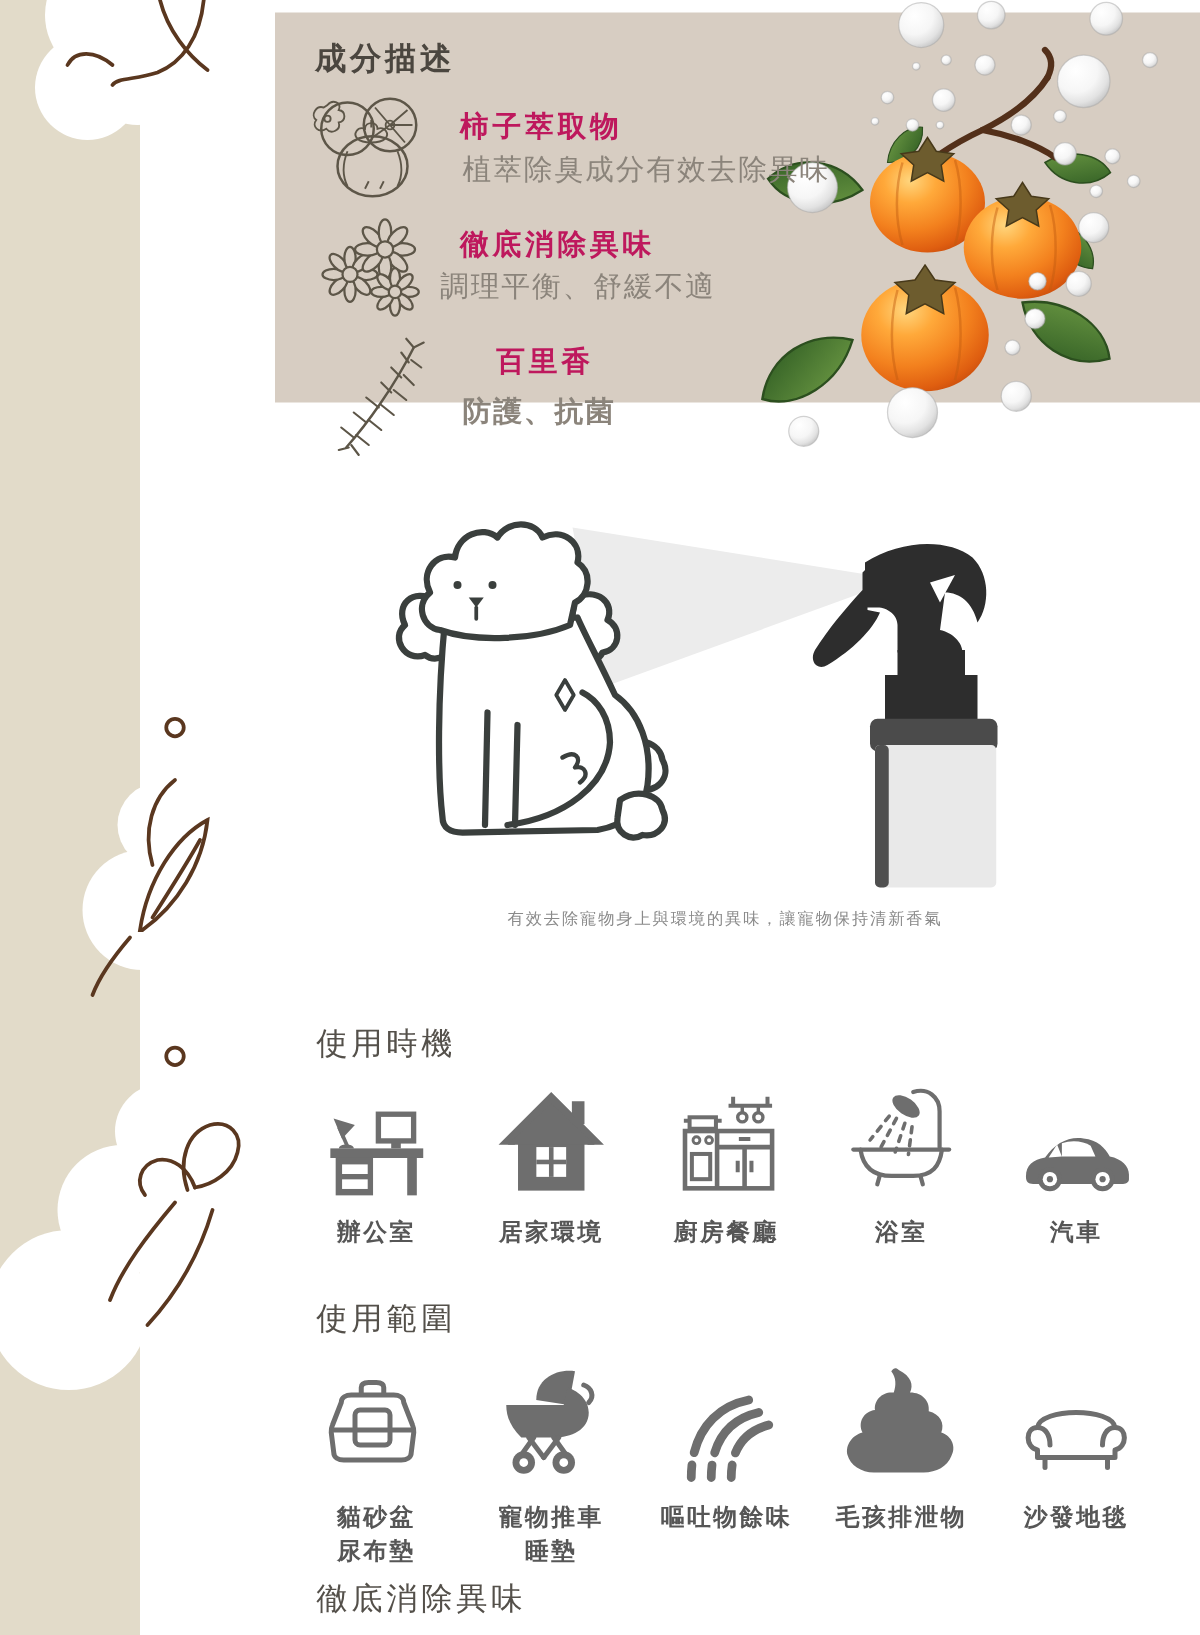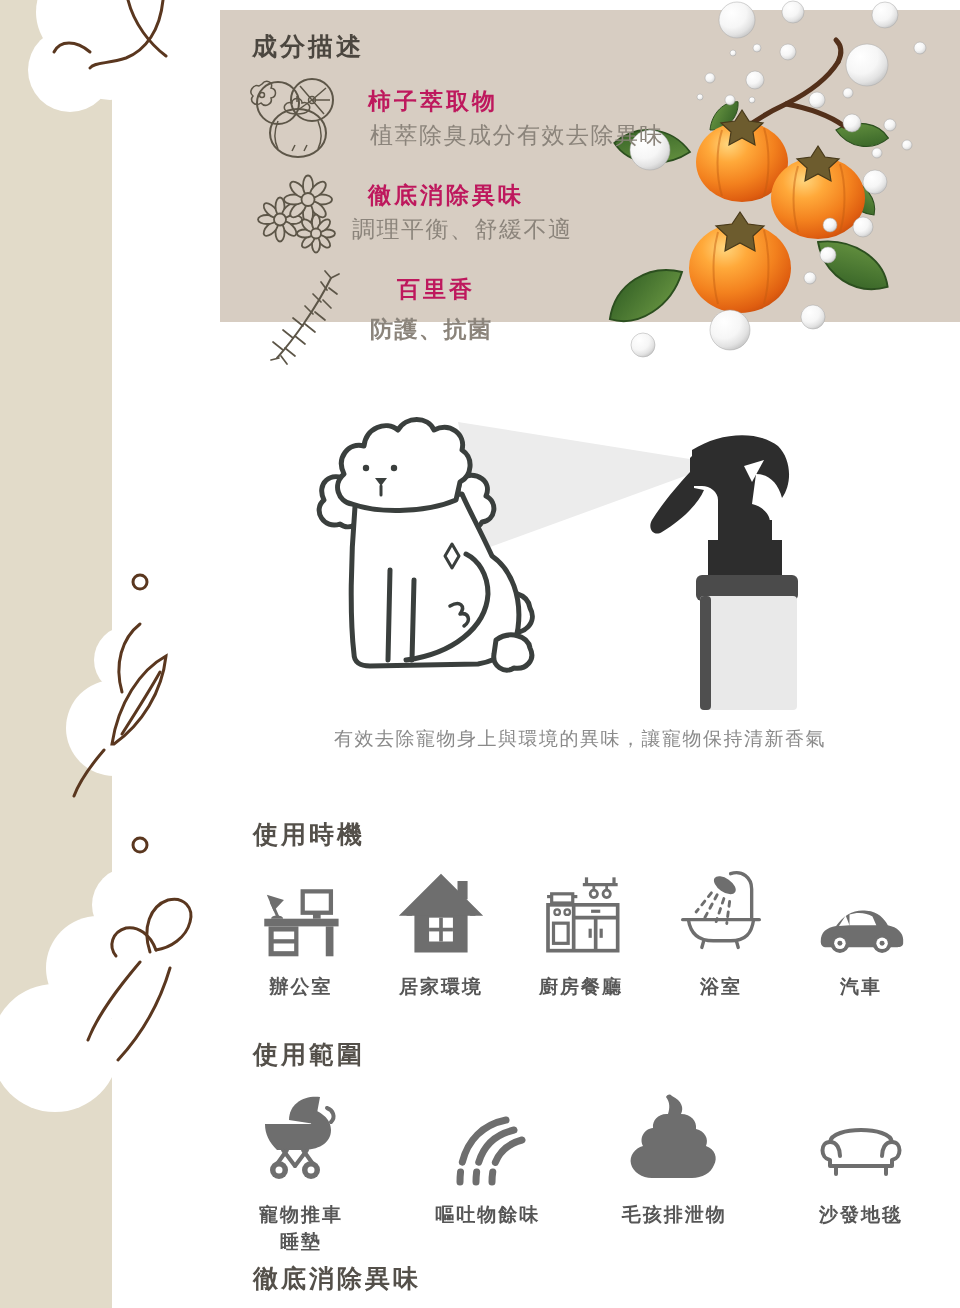--- a/index.html
+++ b/index.html
@@ -4,22 +4,22 @@
 <style>
   html,body{margin:0;padding:0;}
   body{width:960px;height:1308px;background:#fff;font-family:"Liberation Sans",sans-serif;}
   .canvas{position:relative;width:960px;height:1308px;overflow:hidden;background:#fff;}
   .abs{position:absolute;}
   
   .ing-box{left:220px;top:10px;width:740px;height:312px;background:#d7cdc2;}
   .sec-title{font-size:25px;font-weight:bold;color:#4b463f;letter-spacing:3px;}
   .ing-name{font-size:23px;font-weight:bold;color:#be185d;letter-spacing:3px;}
   .ing-desc{font-size:23px;color:#8b847b;letter-spacing:1.5px;}
-  .caption{font-size:19px;color:#8a8a8a;letter-spacing:1.5px;text-align:center;}
-  .big-head{font-size:25px;font-weight:bold;color:#54504a;letter-spacing:3px;}
+  .caption{font-size:13px;color:#8a8a8a;letter-spacing:1.5px;text-align:center;}
+  .big-head{font-size:25px;font-weight:normal;color:#54504a;letter-spacing:3px;}
   
   .icon-row{display:flex;justify-content:space-between;}
   .icon-cell{width:132px;display:flex;flex-direction:column;align-items:center;}
   .icon-wrap{display:flex;align-items:flex-end;justify-content:center;}
   .row1 .icon-wrap{height:96px;}
   .row2 .icon-wrap{height:104px;}
   .icon-label{margin-top:16px;font-size:19px;color:#565656;letter-spacing:2px;text-align:center;line-height:1.4;font-weight:bold;}
 </style>
 </head>
 <body>
@@ -369,20 +369,33 @@
       <span class="icon-label">汽車</span>
     </div>
   </div>
 
   <div class="abs big-head" style="left:253px;top:1038px;">使用範圍</div>
 
   <div class="abs icon-row row2" style="left:235px;top:1082px;width:692px;">
     <div class="icon-cell">
       <span class="icon-wrap">
         <svg width="96" height="96" viewBox="0 0 96 96">
+            <g fill="none" stroke="#6e6e6e" stroke-width="4" stroke-linejoin="round">
+          <path d="M20,32 C20,28 24,26 28,26 L62,26 C66,26 70,28 70,32 L77,50 C78,52 78,54 78,56 L76,72 C76,76 72,78 68,78 L22,78 C18,78 14,76 14,72 L12,56 C12,54 12,52 13,50 Z"></path>
+          <path d="M36,26 L36,20 C36,17 39,16 42,16 L48,16 C51,16 54,17 54,20 L54,26"></path>
+          <line x1="12" y1="54" x2="78" y2="54"></line>
+          <rect x="31" y="38" width="28" height="28" rx="4"></rect>
+        </g>
+          </svg>
+      </span>
+      <span class="icon-label"><span>貓砂盆</span><br><span>尿布墊</span></span>
+    </div>
+    <div class="icon-cell">
+      <span class="icon-wrap">
+        <svg width="96" height="96" viewBox="0 0 96 96">
             <g fill="#6e6e6e">
           <path d="M36,30 C36,13 52,5 67,7 L62,34 Z"></path>
           <path d="M12,34 L58,34 L61,20 C61,20 78,25 78,40 C78,54 64,60 50,60 L24,60 C16,52 12,44 12,34 Z"></path>
           <path d="M74,18 C80,20 83,27 78,32" stroke="#6e6e6e" stroke-width="4" fill="none" stroke-linecap="round"></path>
           <g stroke="#6e6e6e" stroke-width="4" stroke-linecap="round">
             <line x1="30" y1="60" x2="42" y2="76"></line>
                 <line x1="54" y1="60" x2="42" y2="76"></line>
             <line x1="50" y1="60" x2="60" y2="74"></line>
                 <line x1="34" y1="60" x2="24" y2="74"></line>
           </g>

